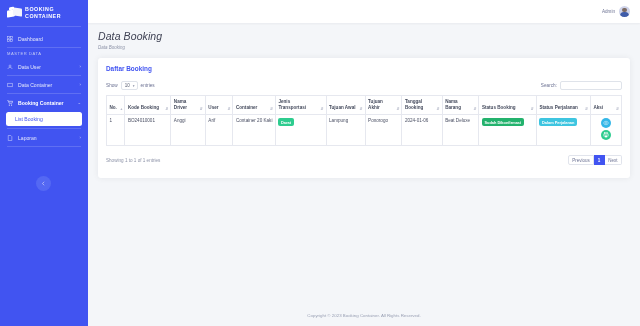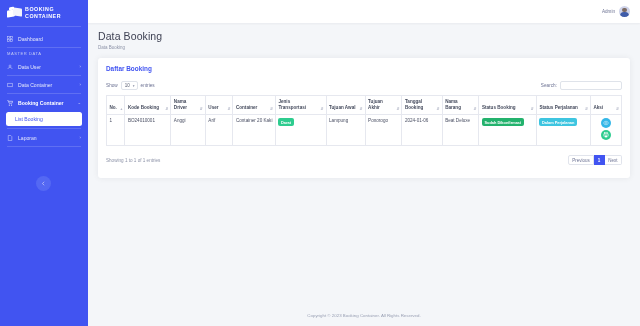--- a/index.html
+++ b/index.html
@@ -85,21 +85,21 @@
     box-shadow: 0 1px 2px rgba(16,24,40,0.05);
   }
   .topbar .user-name { font-size: 4.6px; color: #6c7293; }
   .avatar {
     width: 11px; height: 11px; border-radius: 50%;
     background: #cfd4ea; overflow: hidden; position: relative; cursor: pointer;
   }
   .avatar .head { position: absolute; left: 3.3px; top: 1.6px; width: 4.4px; height: 4.4px; border-radius: 50%; background: #7c6a62; }
   .avatar .body { position: absolute; left: 1.1px; top: 6.3px; width: 8.8px; height: 5.5px; border-radius: 4px 4px 0 0; background: #3f5ca8; }
 
-  .page-head { padding: 7px 10px 0 10px; }
+  .page-head { padding: 7px 10px 0 10px; font-style: italic; }
   .page-title { font-size: 10.5px; font-weight: normal; color: #3f4254; letter-spacing: .1px; }
   .breadcrumb { font-size: 4.5px; color: #8d93a8; margin-top: 3px; }
 
   .card {
     margin: 8px 10px 0 10px; background: #fff; border-radius: 3px;
     box-shadow: 0 0 6px rgba(16,24,40,0.07); padding: 7px 8px 8px 8px;
     min-height: 120px;
   }
   .card-title { color: #4154f1; font-weight: bold; font-size: 6.4px; margin-bottom: 9px; }
 

